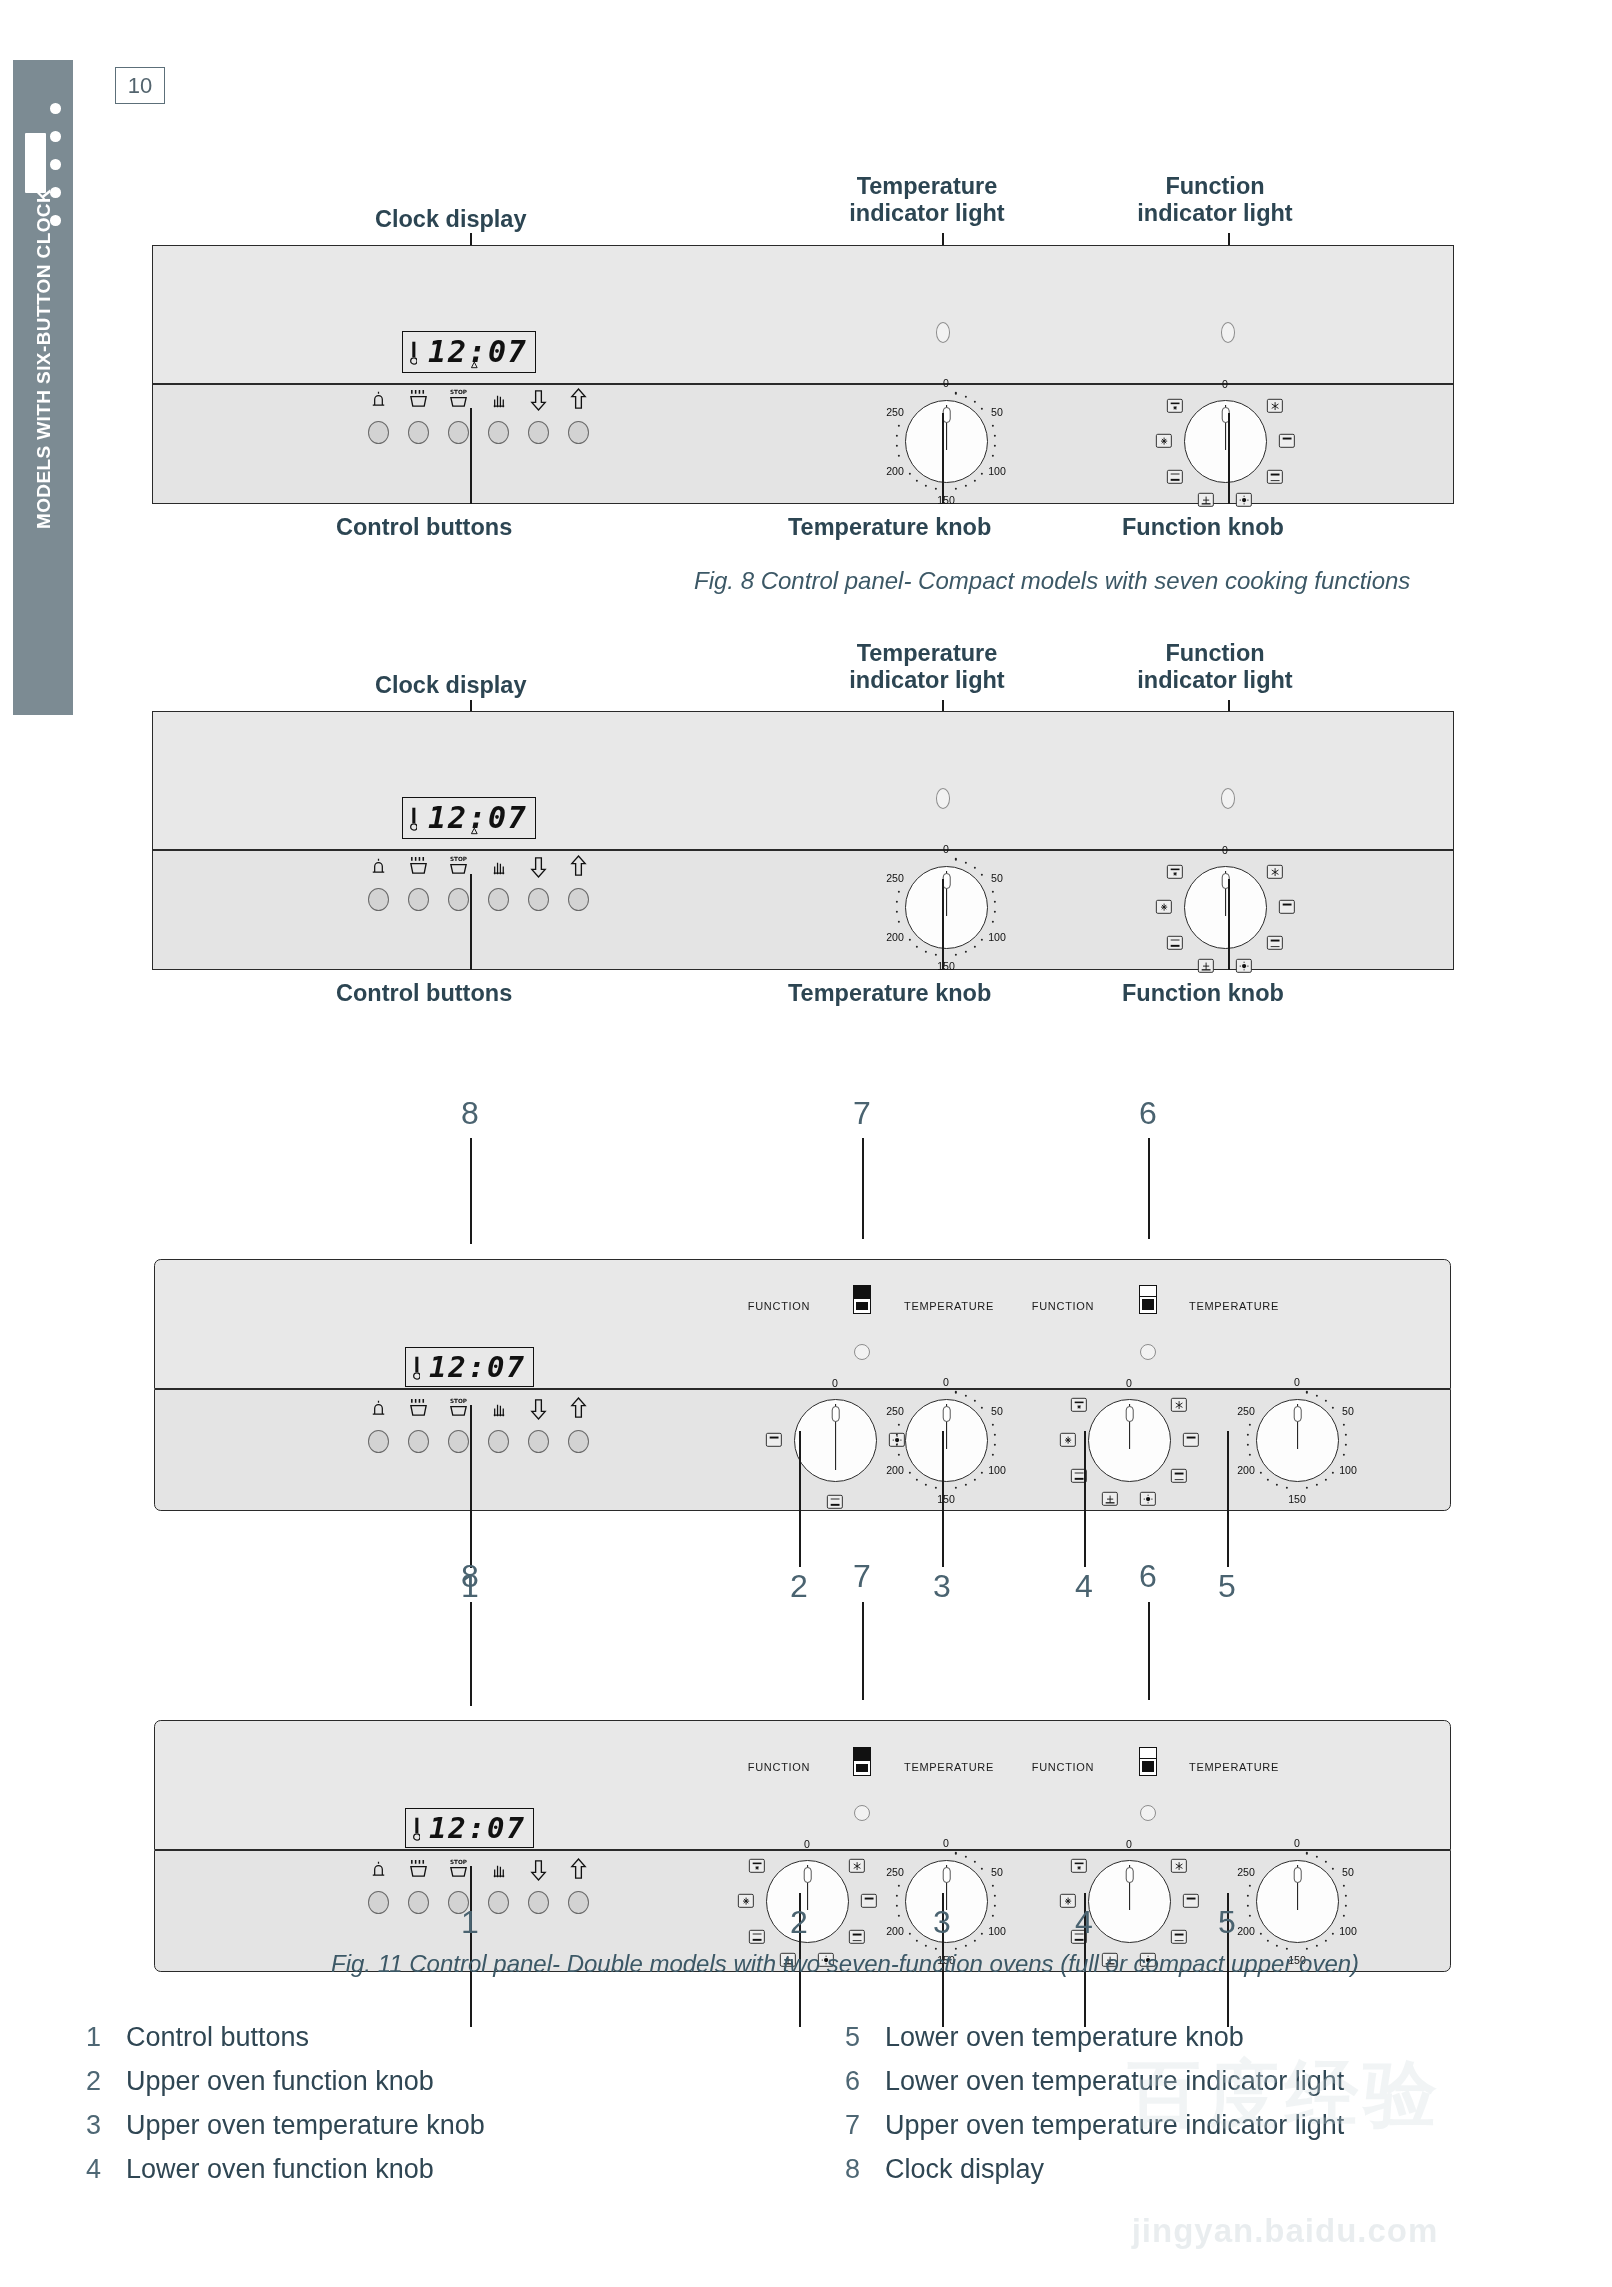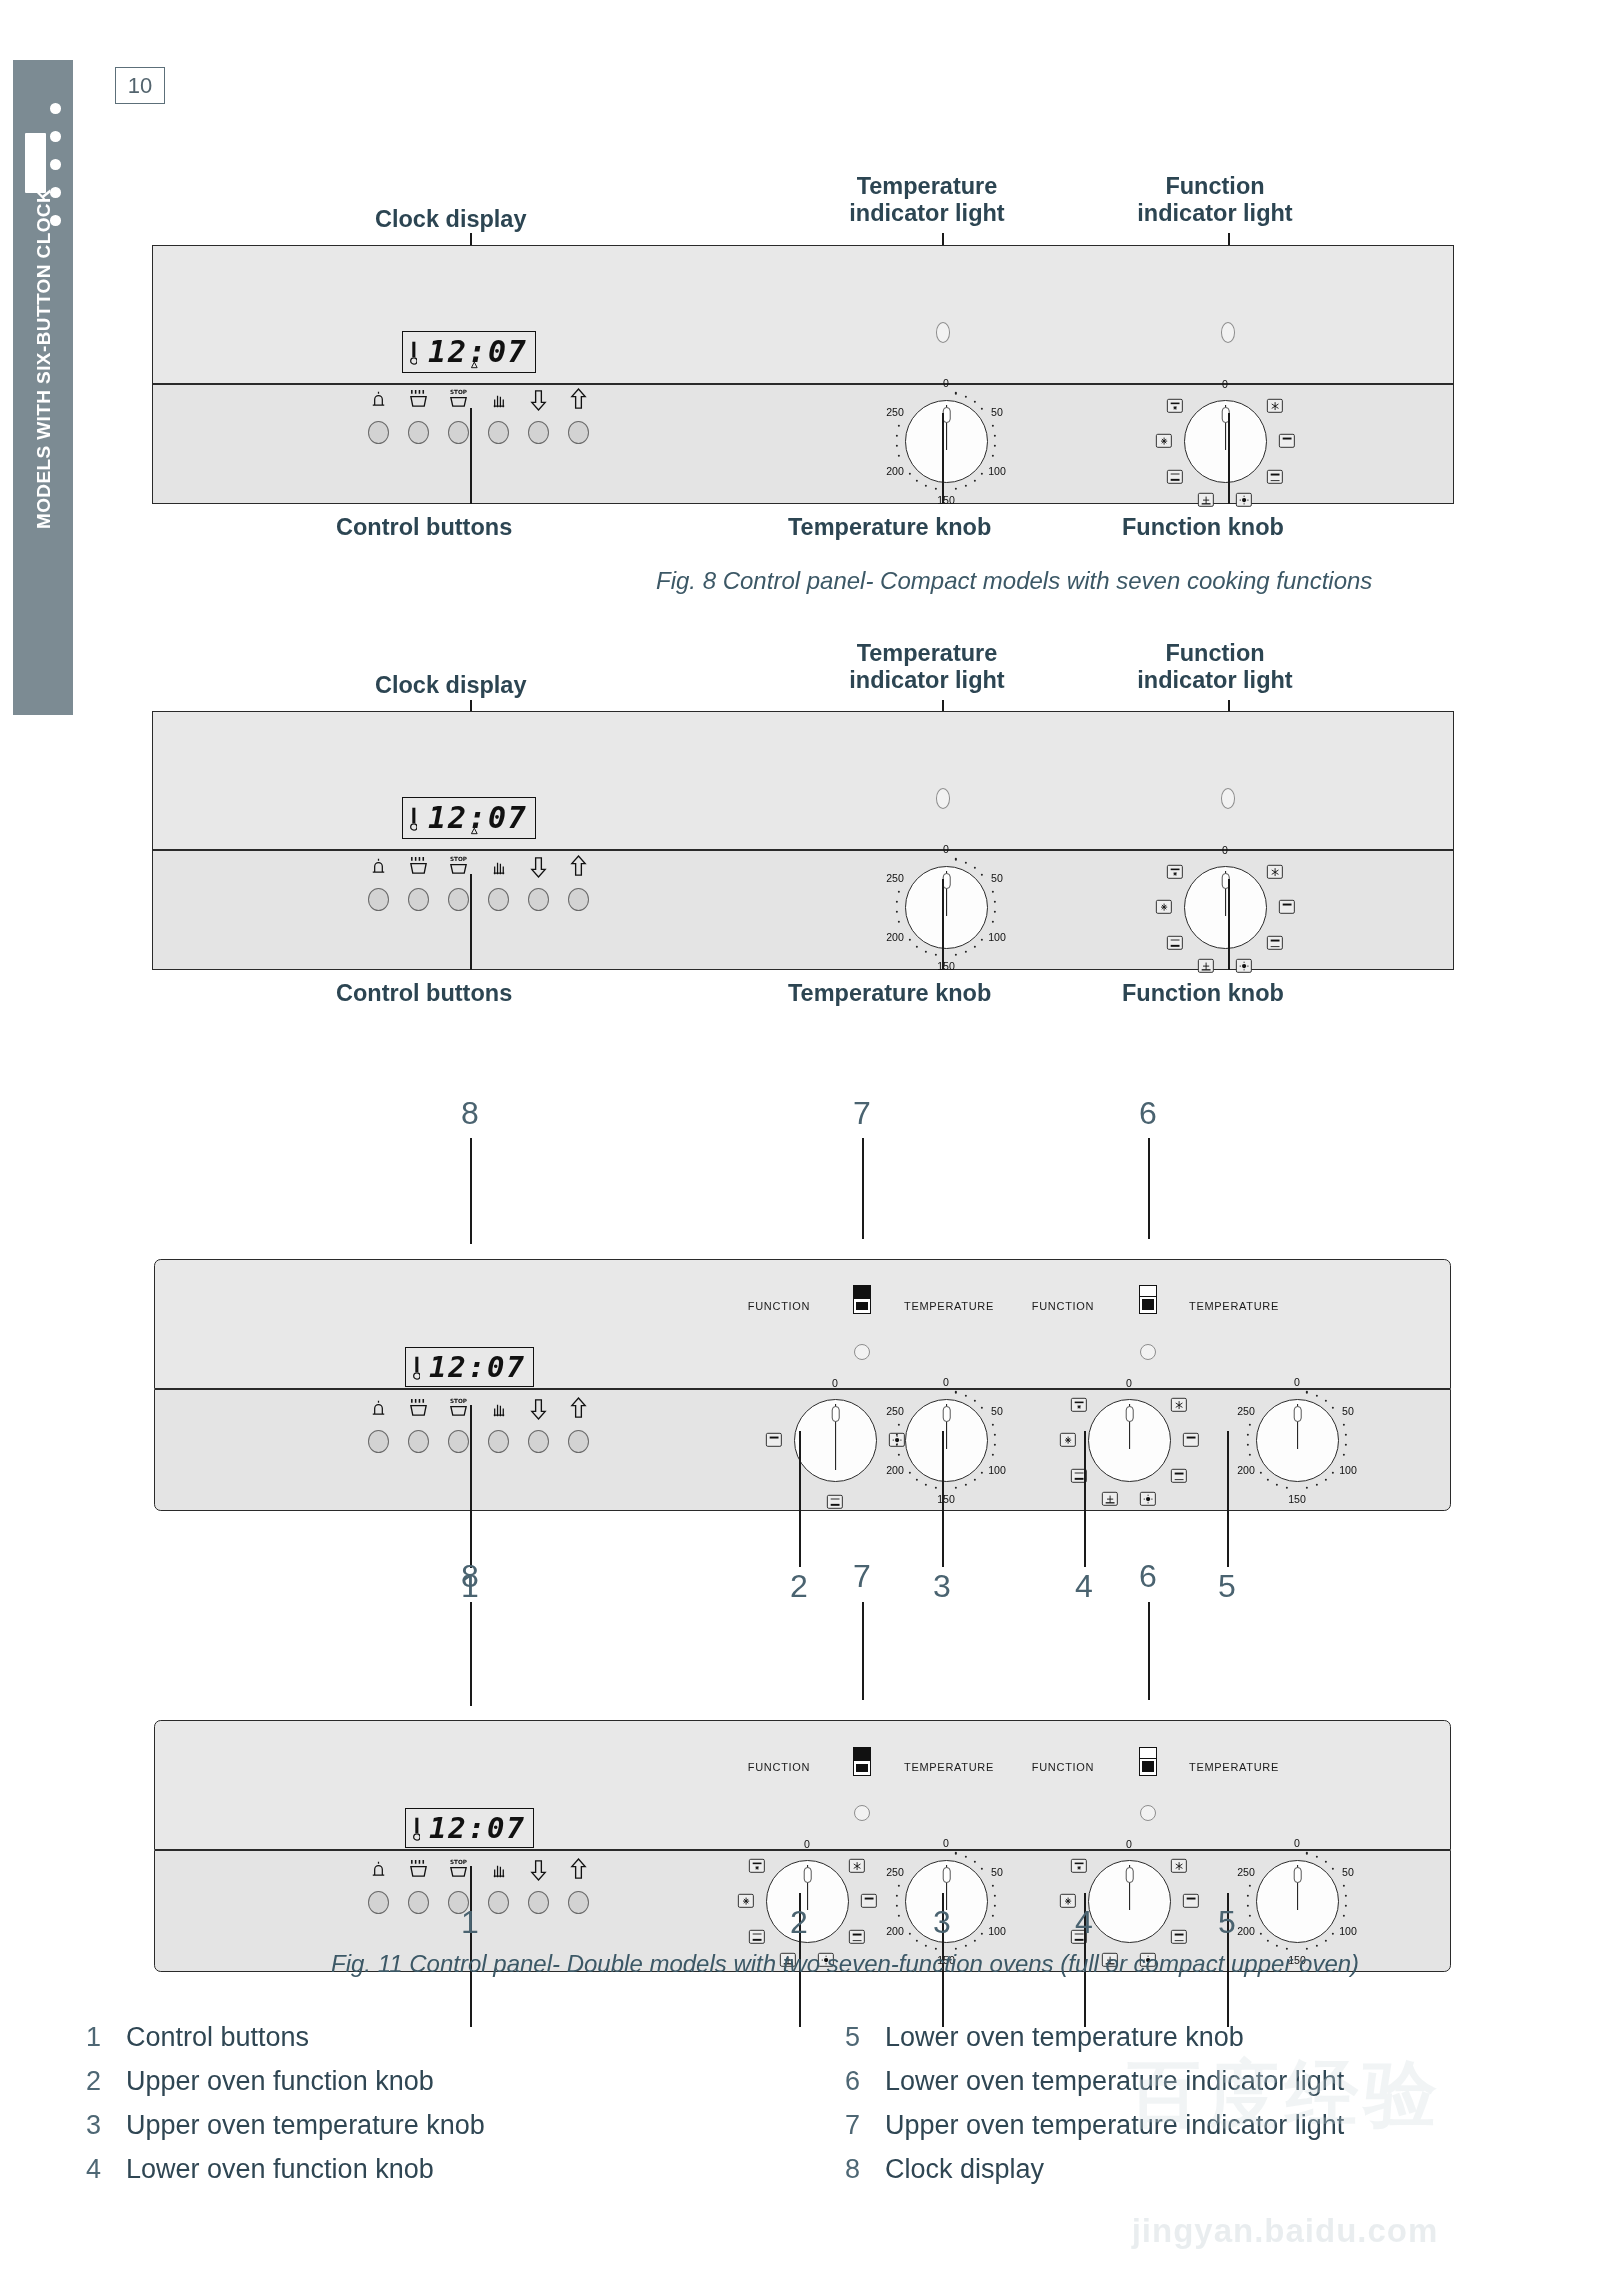--- a/index.html
+++ b/index.html
@@ -349,21 +349,21 @@
     </div>
 
   <div class="leader" style="left:470px;top:408px;height:96px;"></div>
   <div class="leader" style="left:942px;top:413px;height:91px;"></div>
   <div class="leader" style="left:1228px;top:413px;height:91px;"></div>
 
   <div class="callout" style="left:336px;top:514px;">Control buttons</div>
   <div class="callout" style="left:788px;top:514px;">Temperature knob</div>
   <div class="callout" style="left:1122px;top:514px;">Function knob</div>
 
-  <div class="caption" style="left:656px;top:567px;">Fig. 8 Control panel- Compact models with seven cooking functions</div>
+  <div class="caption" style="left:694px;top:567px;">Fig. 8 Control panel- Compact models with seven cooking functions</div>
 
   <div class="callout" style="left:375px;top:672px;">Clock display</div>
   <div class="callout two" style="left:826px;top:640px;width:202px;text-align:center;">
     <div>Temperature</div>
     <div>indicator light</div>
   </div>
   <div class="callout two" style="left:1114px;top:640px;width:202px;text-align:center;">
     <div>Function</div>
     <div>indicator light</div>
   </div>

